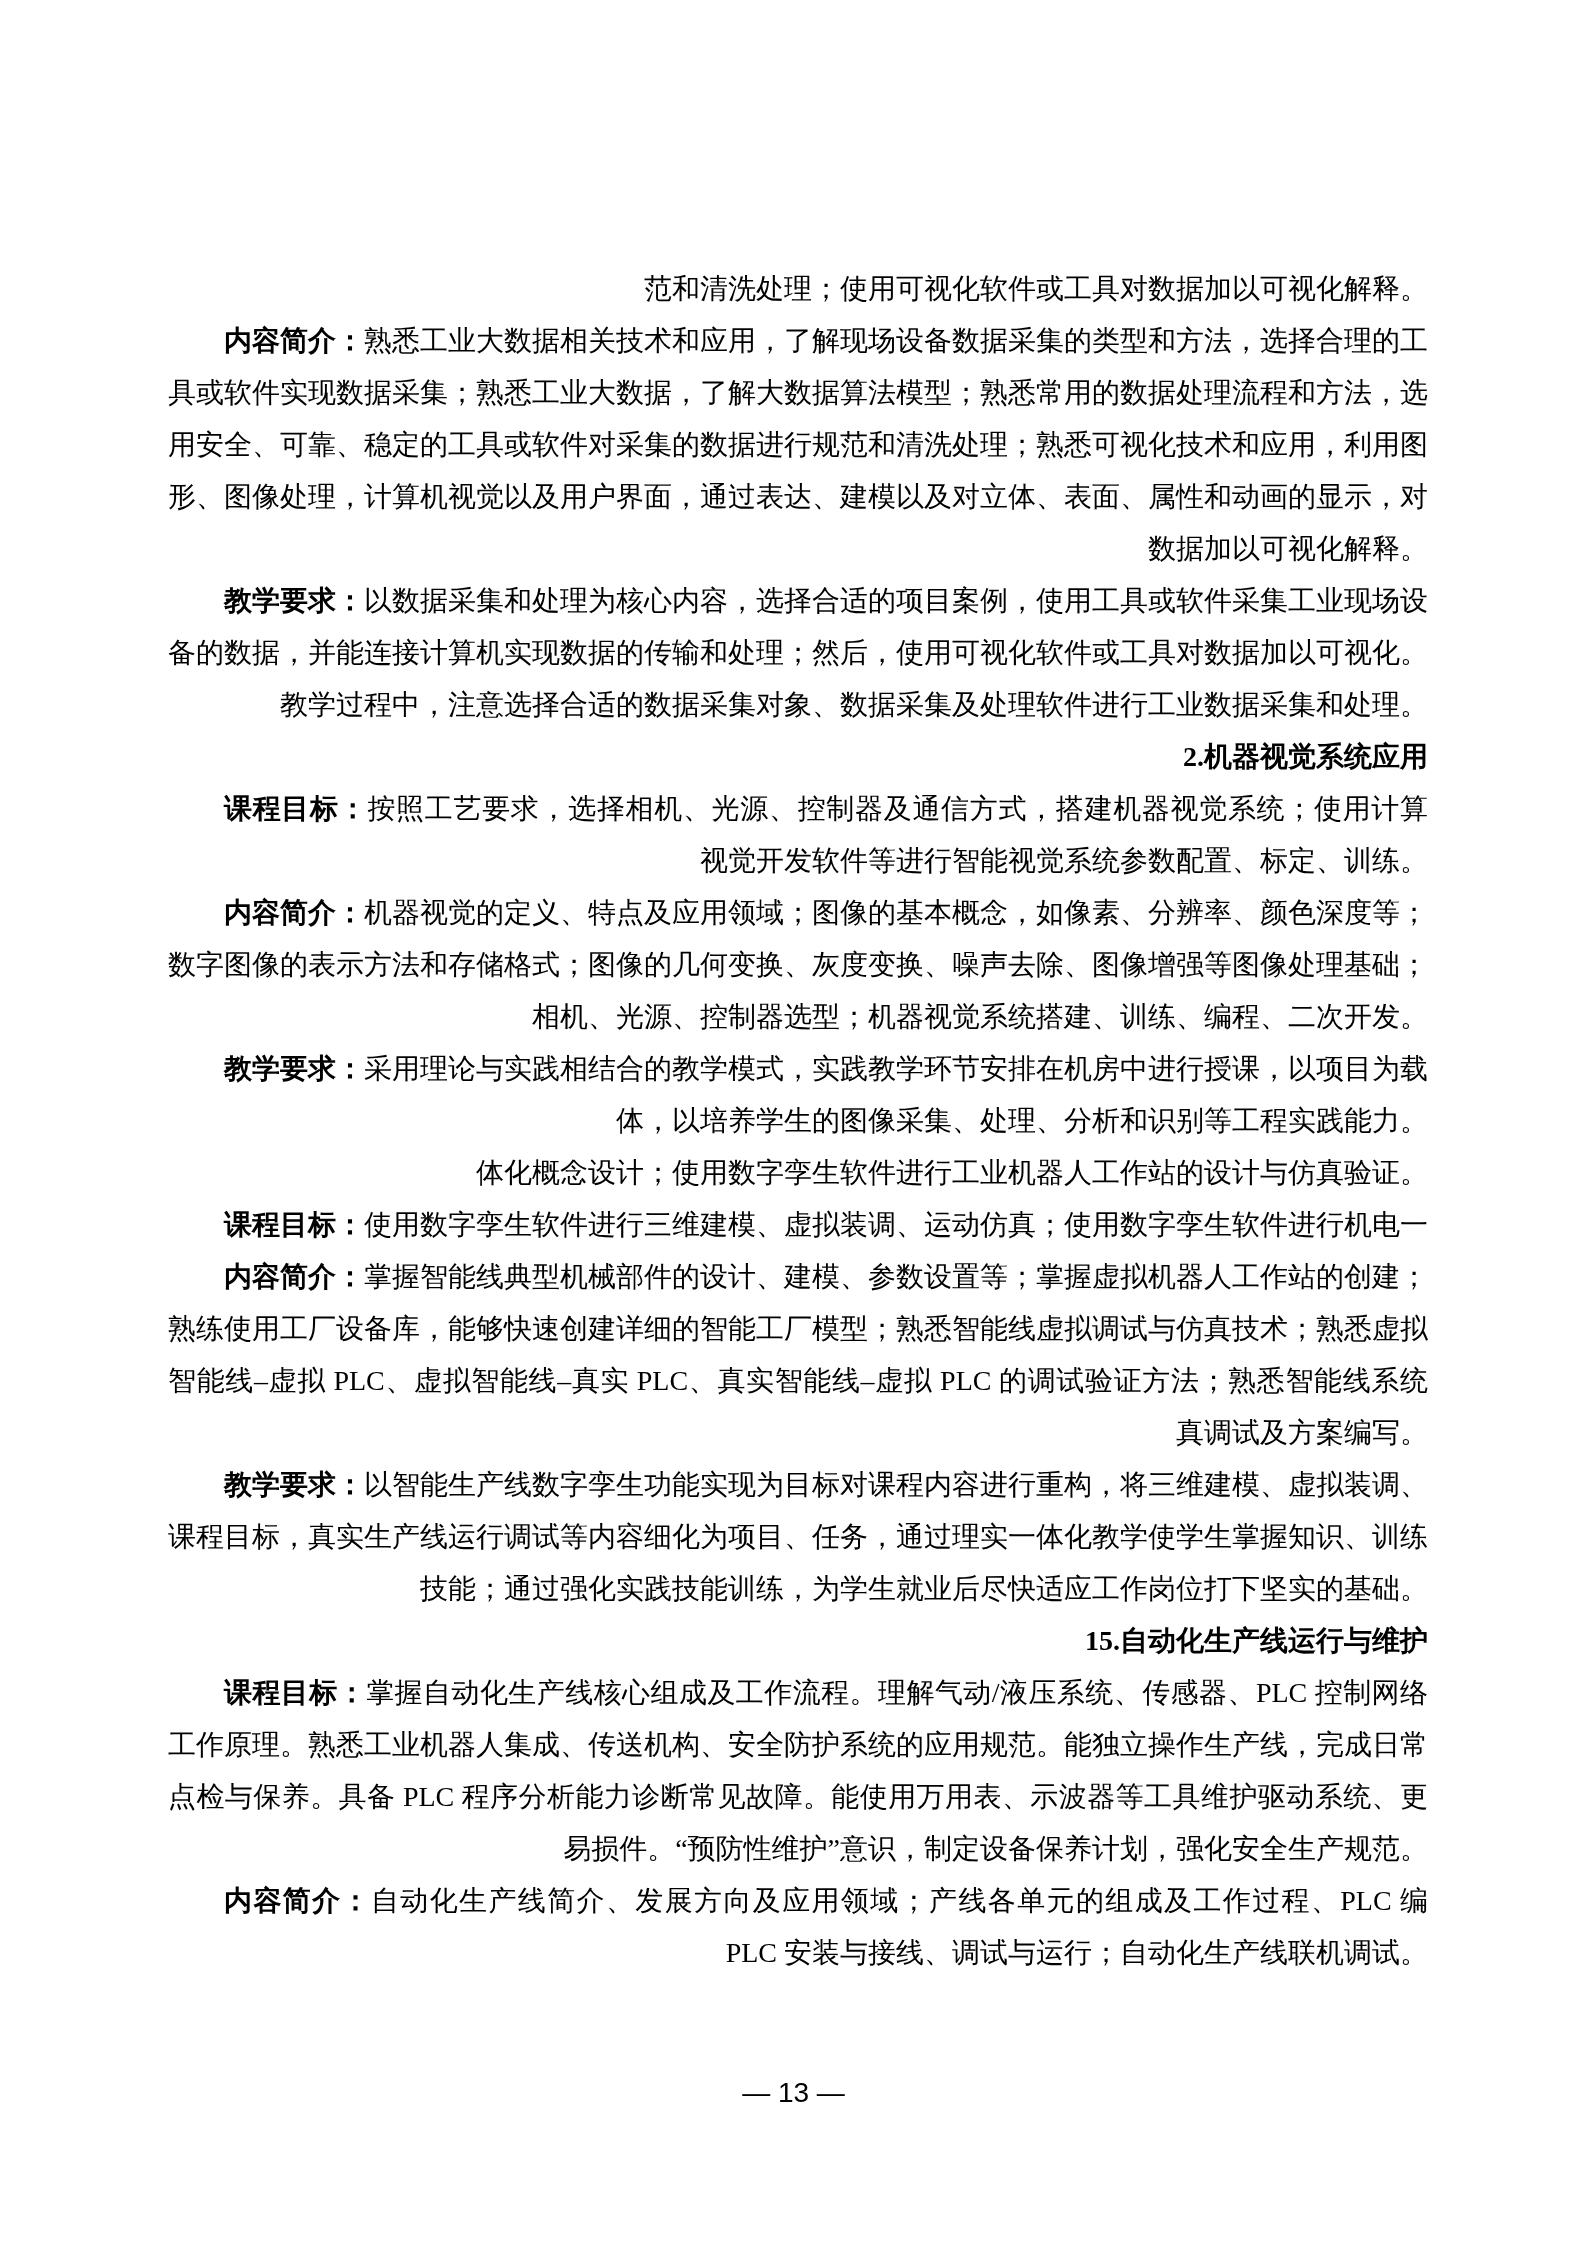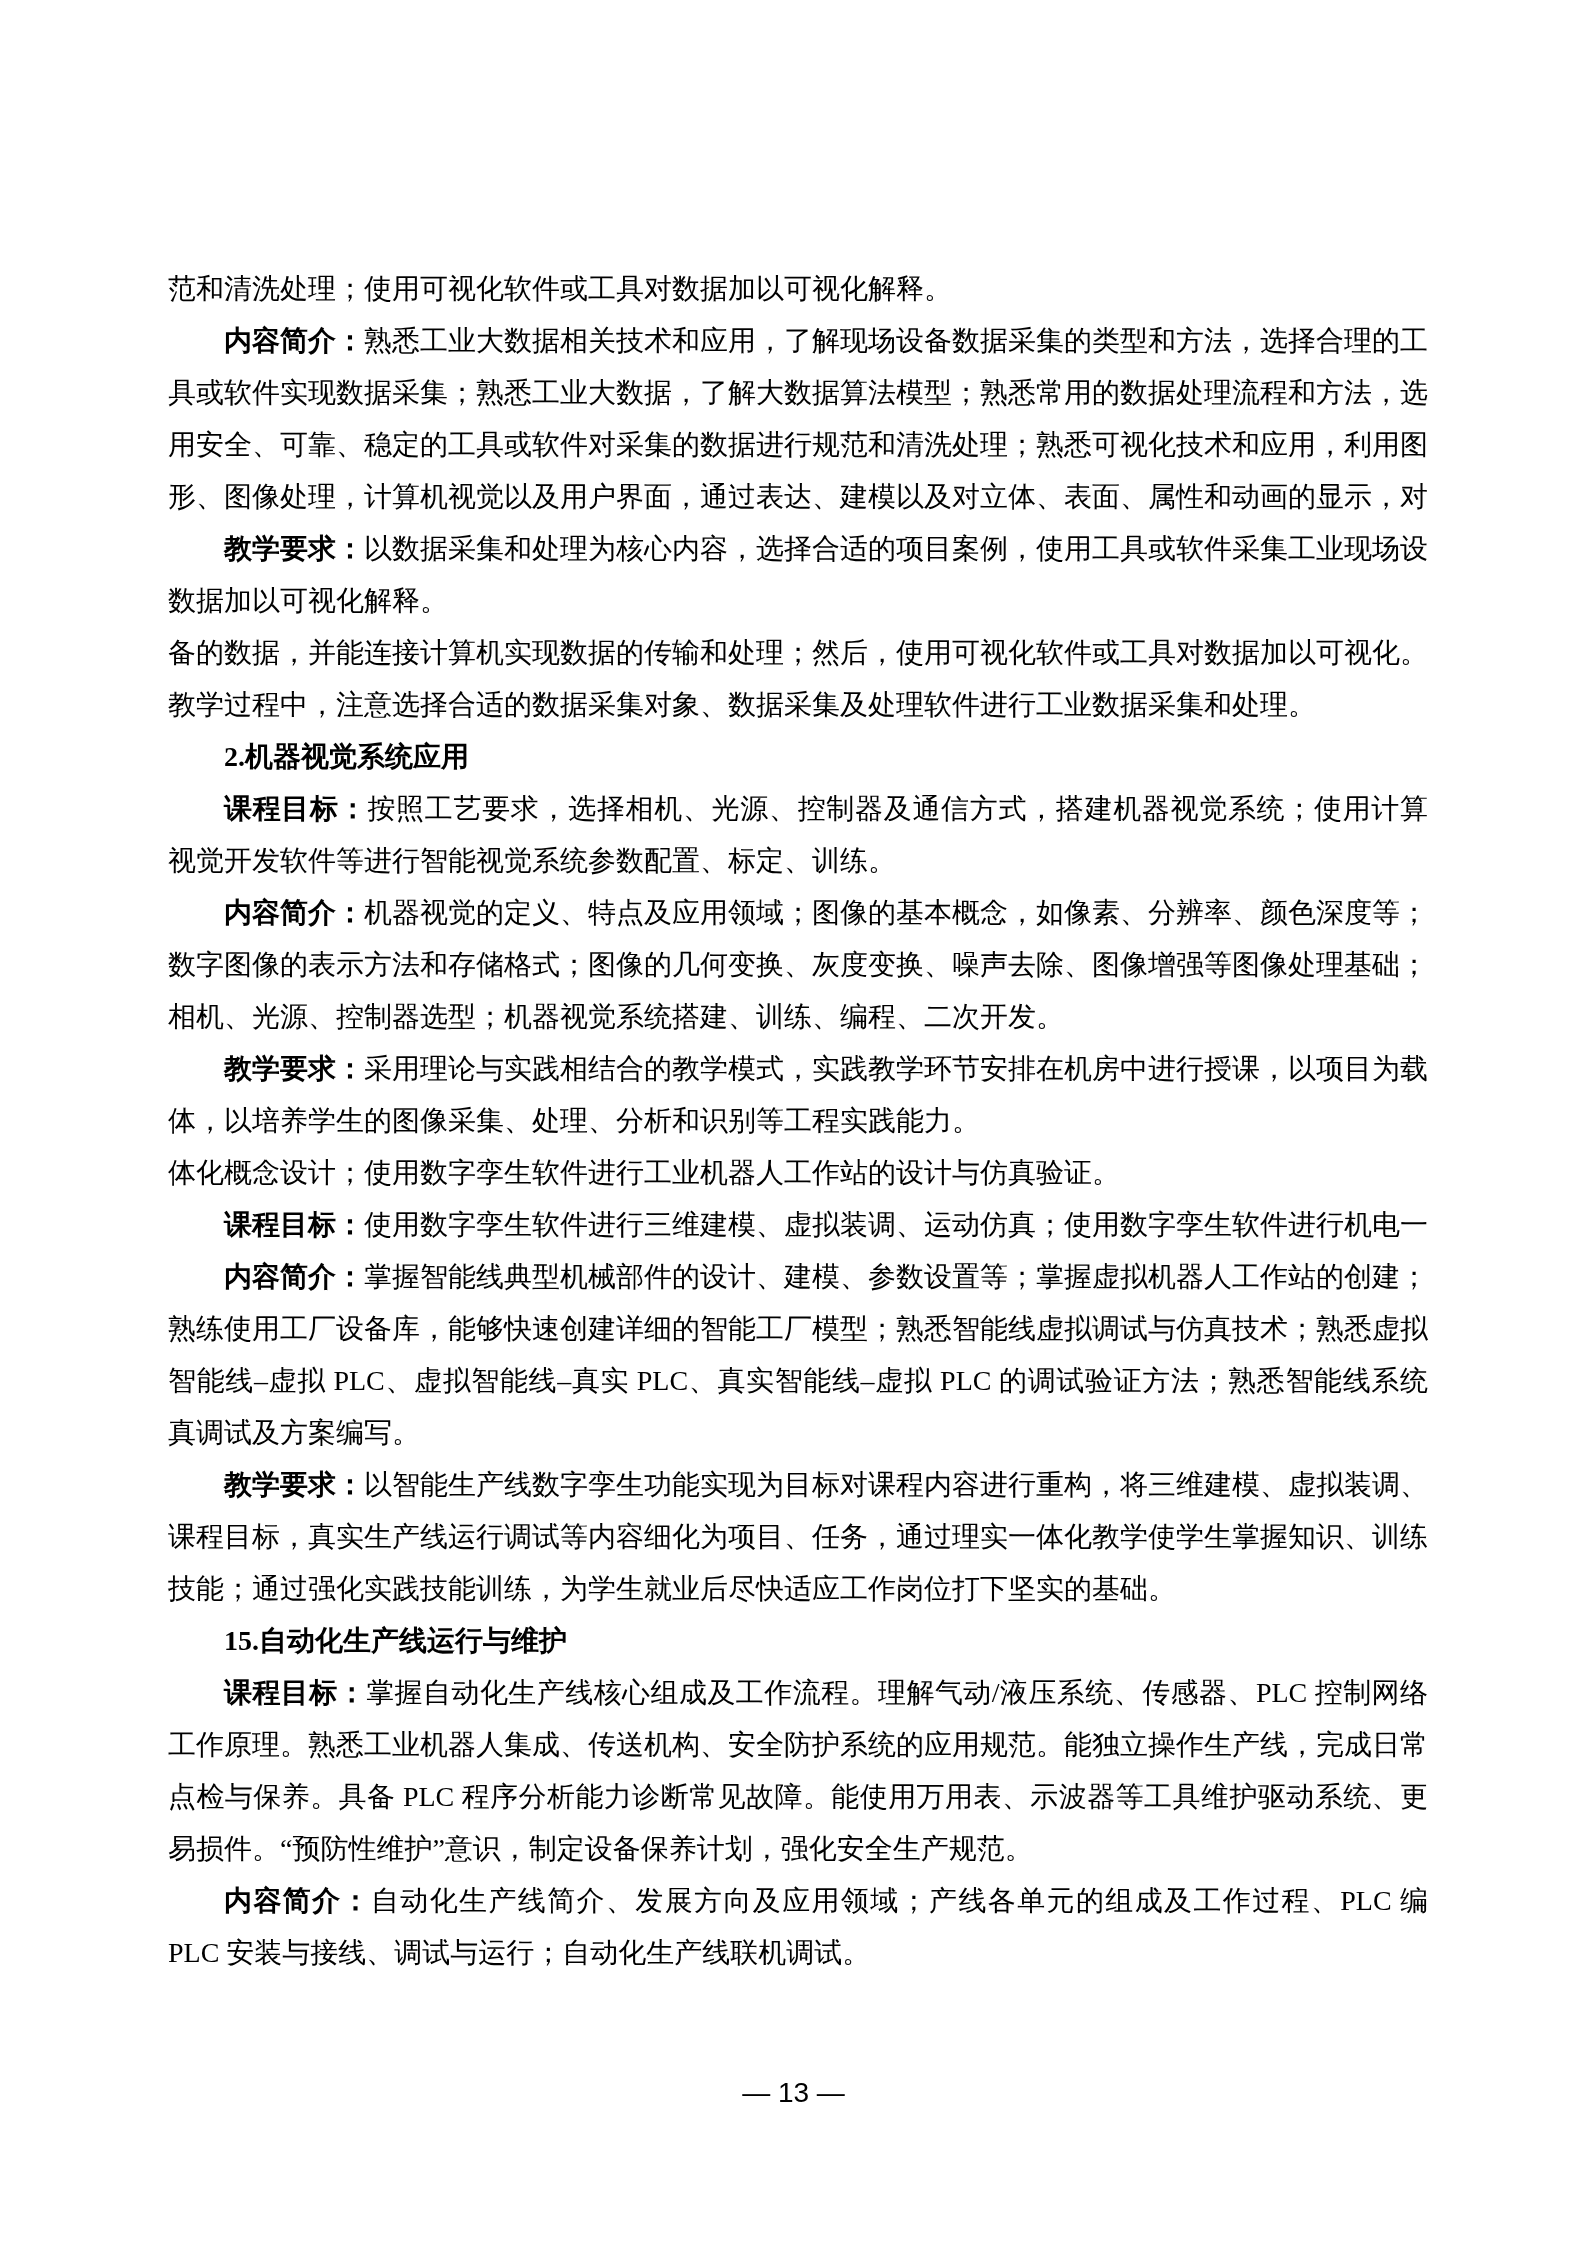--- a/index.html
+++ b/index.html
@@ -16,21 +16,21 @@
     position: absolute;
     left: 168px;
     top: 263px;
     width: 1260px;
     font-size: 28px;
     line-height: 52px;
   }
   .line {
     height: 52px;
     overflow: hidden;
-    text-align: left;
+    text-align: right;
     white-space: normal;
   }
   .line.fill {
     text-align: justify;
     text-align-last: justify;
   }
   .line.indent { text-indent: 56px; }
   .line .b { font-weight: bold; }
   .page-footer {
     position: absolute;
@@ -47,22 +47,22 @@
 </head>
 <body>
 
 <div class="page">
   <div class="doc-body">
       <div class="line"><span>范和清洗处理；使用可视化软件或工具对数据加以可视化解释。</span></div>
       <div class="line indent fill"><span class="b">内容简介：</span><span>熟悉工业大数据相关技术和应用，了解现场设备数据采集的类型和方法，选择合理的工</span></div>
       <div class="line fill"><span>具或软件实现数据采集；熟悉工业大数据，了解大数据算法模型；熟悉常用的数据处理流程和方法，选</span></div>
       <div class="line fill"><span>用安全、可靠、稳定的工具或软件对采集的数据进行规范和清洗处理；熟悉可视化技术和应用，利用图</span></div>
       <div class="line fill"><span>形、图像处理，计算机视觉以及用户界面，通过表达、建模以及对立体、表面、属性和动画的显示，对</span></div>
+      <div class="line"><span>数据加以可视化解释。</span></div>
       <div class="line indent fill"><span class="b">教学要求：</span><span>以数据采集和处理为核心内容，选择合适的项目案例，使用工具或软件采集工业现场设</span></div>
-      <div class="line"><span>数据加以可视化解释。</span></div>
       <div class="line fill"><span>备的数据，并能连接计算机实现数据的传输和处理；然后，使用可视化软件或工具对数据加以可视化。</span></div>
       <div class="line"><span>教学过程中，注意选择合适的数据采集对象、数据采集及处理软件进行工业数据采集和处理。</span></div>
       <div class="line indent"><span class="b">2.机器视觉系统应用</span></div>
       <div class="line indent fill"><span class="b">课程目标：</span><span>按照工艺要求，选择相机、光源、控制器及通信方式，搭建机器视觉系统；使用计算机、</span></div>
       <div class="line"><span>视觉开发软件等进行智能视觉系统参数配置、标定、训练。</span></div>
       <div class="line indent fill"><span class="b">内容简介：</span><span>机器视觉的定义、特点及应用领域；图像的基本概念，如像素、分辨率、颜色深度等；</span></div>
       <div class="line fill"><span>数字图像的表示方法和存储格式；图像的几何变换、灰度变换、噪声去除、图像增强等图像处理基础；</span></div>
       <div class="line"><span>相机、光源、控制器选型；机器视觉系统搭建、训练、编程、二次开发。</span></div>
       <div class="line indent fill"><span class="b">教学要求：</span><span>采用理论与实践相结合的教学模式，实践教学环节安排在机房中进行授课，以项目为载</span></div>
       <div class="line"><span>体，以培养学生的图像采集、处理、分析和识别等工程实践能力。</span></div>

